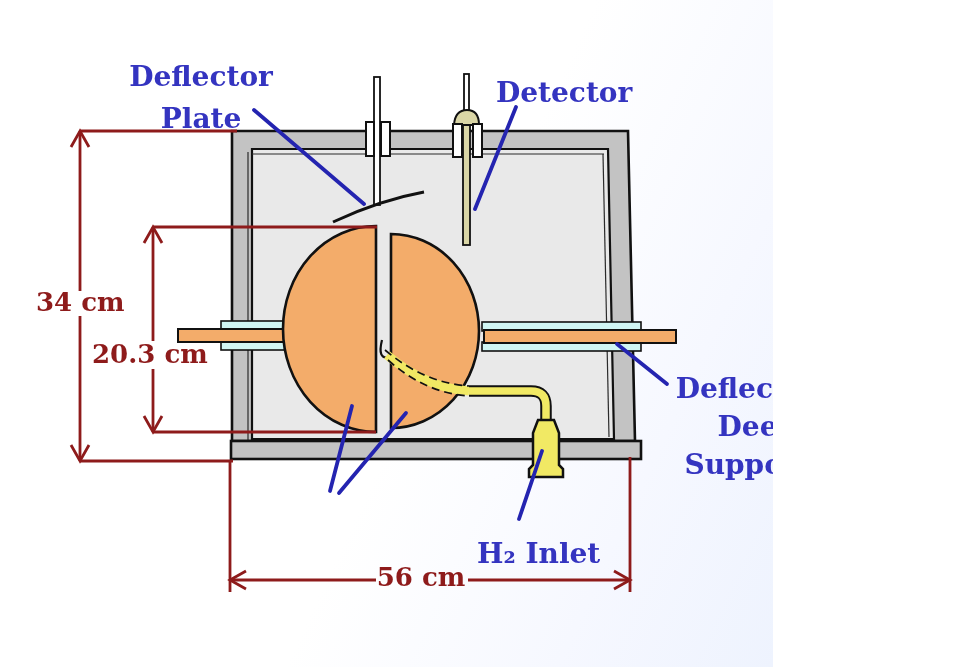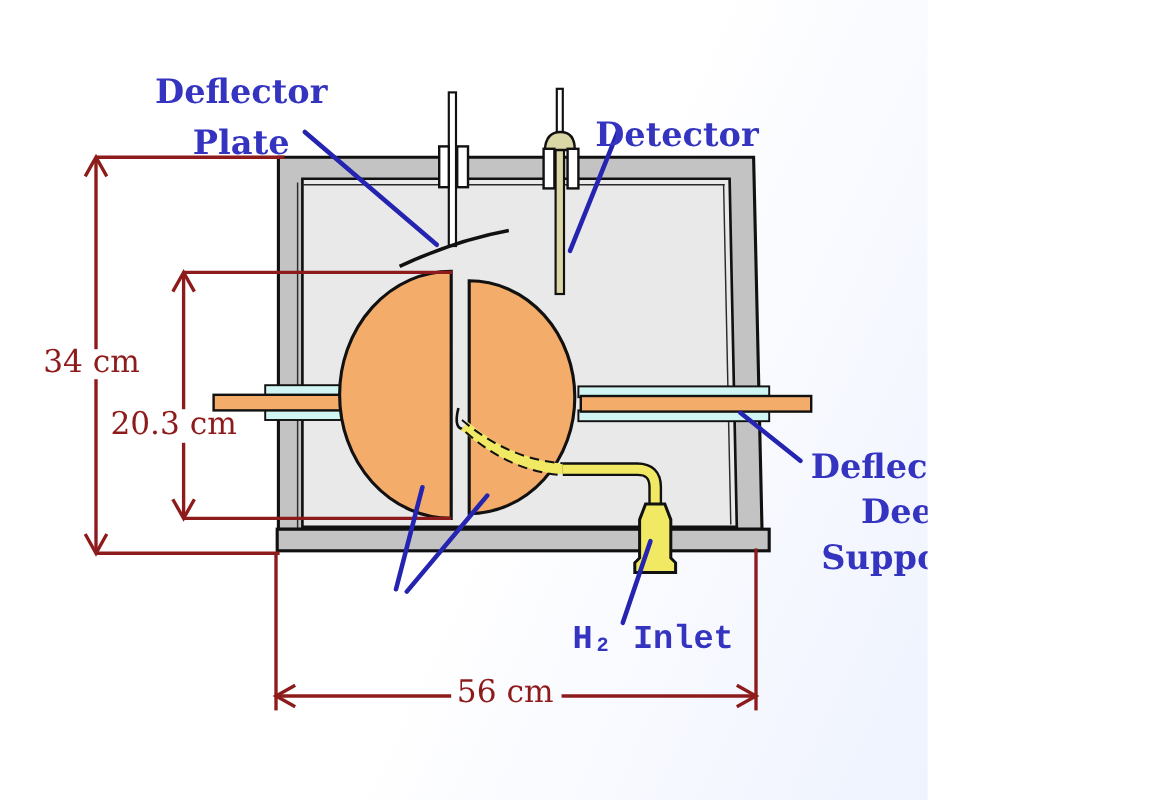--- a/index.html
+++ b/index.html
@@ -16,21 +16,21 @@
     position:absolute;
     font-weight:bold;
     color:#3434c0;
     font-size:28px;
     line-height:42px;
     white-space:pre-line;
   }
   .lbl.center{text-align:center;}
   .dim{
     position:absolute;
-    font-weight:normal;
+    font-weight:bold;
     color:#8e1b1b;
     font-size:26px;
     line-height:28px;
   }
   .dim.center{text-align:center;}
 </style>
 </head>
 <body>
 
 <div id="stage">
@@ -113,25 +113,25 @@
       <path d="M516,107 L475,209"></path>
       <path d="M330,491 L352,406"></path>
       <path d="M339,493 L406,413"></path>
       <path d="M519,519 L542,451"></path>
       <path d="M617,344 L667,384"></path>
     </g>
   </svg>
 
   <div class="lbl center" style="left:112px;top:56px;width:178px;">Deflector Plate</div>
 
-  <div class="lbl" style="left:496px;top:72px;margin-top:20px;">Detector</div>
+  <div class="lbl" style="left:496px;top:72px;">Detector</div>
 
   <div class="lbl center" style="left:665px;top:370px;width:165px;line-height:38px;">Deflector Dee Support</div>
 
 
-  <div class="lbl" style="left:477px;top:513px;font-family:Liberation Mono, monospace;">H₂ Inlet</div>
+  <div class="lbl" style="left:477px;top:533px;">H₂ Inlet</div>
 
   <div class="dim" style="left:36px;top:288px;">34 cm</div>
 
   <div class="dim" style="left:92px;top:340px;text-align:center;">20.3 cm</div>
 
   <div class="dim center" style="left:374px;top:563px;width:94px;">56 cm</div>
 </div>
 
 </body></html>

